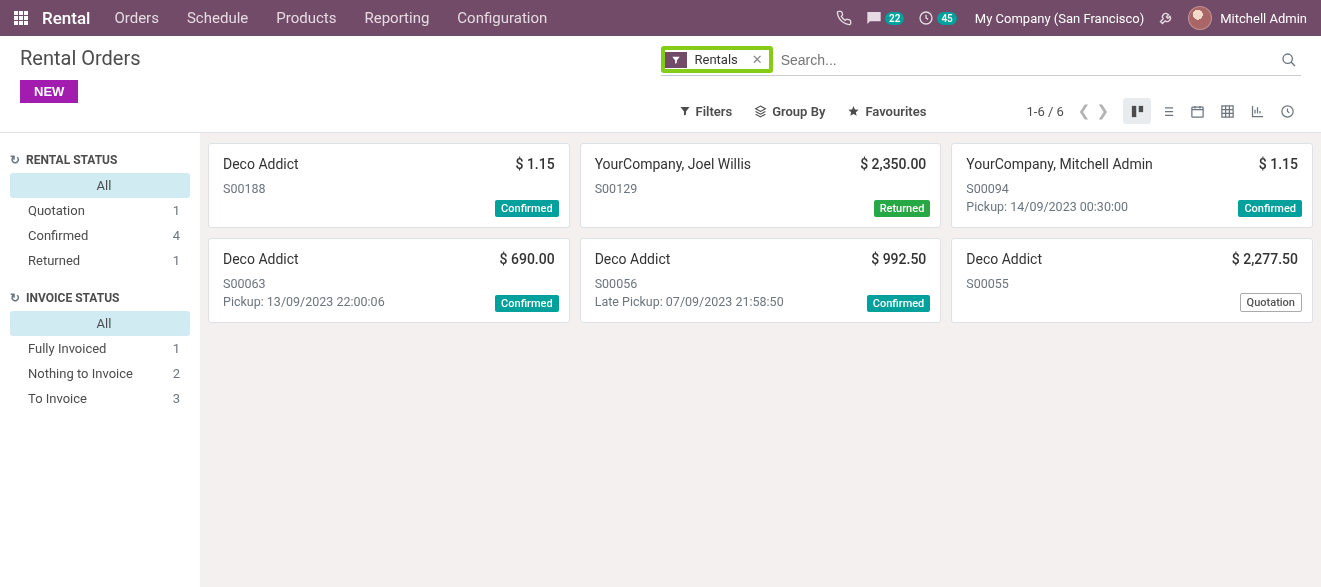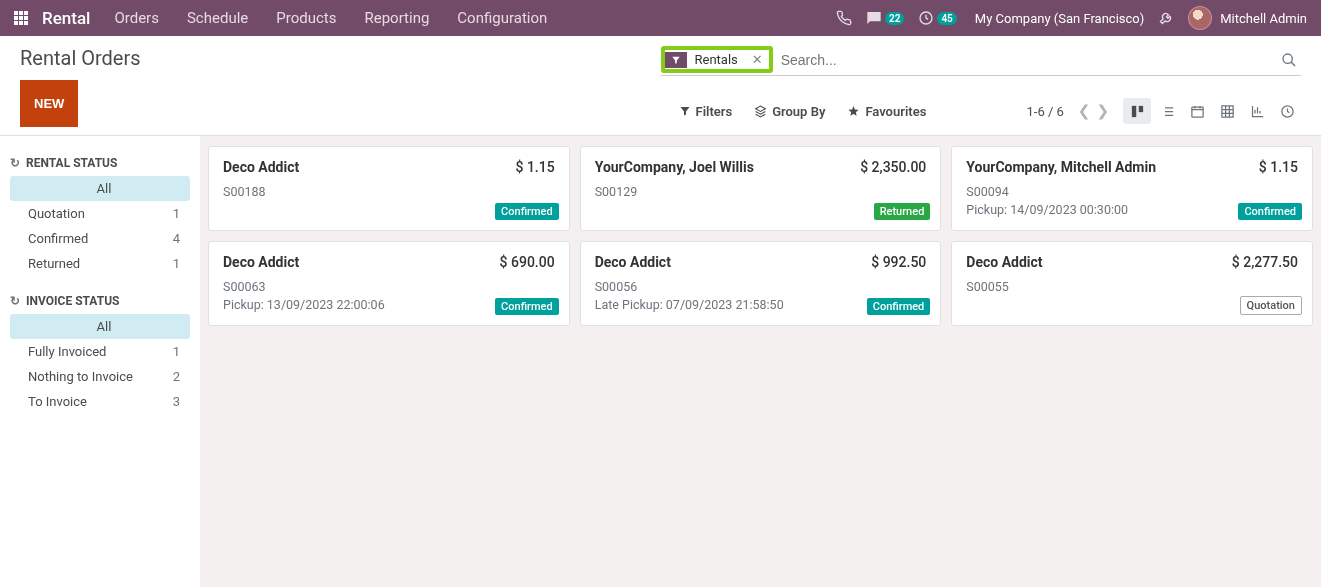--- a/index.html
+++ b/index.html
@@ -16,21 +16,21 @@
 .badge-sm { background:#00a09d; color:#fff; font-size:10px; padding:1px 4px; border-radius:8px; margin-left:3px; font-weight:600; }
 .company-name { margin-left:18px; font-size:13px; }
 .avatar { width:24px; height:24px; border-radius:50%; background:#c89; margin-left:14px; border:1px solid rgba(255,255,255,0.3); background-image: radial-gradient(circle at 40% 35%, #f3d9c8 25%, transparent 26%), linear-gradient(#a66, #a66); }
 .user-name { margin-left:8px; font-size:13px; }
 
 
 .control-panel { display:flex; padding: 10px 20px 8px 20px; border-bottom:1px solid #dee2e6; }
 .cp-left { flex:0 0 50%; }
 .cp-right { flex:0 0 50%; }
 .breadcrumb { font-size: 20px; color:#4c4c4c; margin-bottom: 10px; }
-.btn-new { background:#c2410c; color:#fff; border:none; padding:16px 14px; font-size:13px; font-weight:600; cursor:pointer; border-radius: 0; }
+.btn-new { background:#a21caf; color:#fff; border:none; padding:4px 14px; font-size:13px; font-weight:600; cursor:pointer; border-radius: 0; }
 .search-row { display:flex; align-items:center; border-bottom:1px solid #ccc; padding-bottom:2px; }
 .facet { display:flex; align-items:center; border:4px solid #84cc16; border-radius:3px; overflow:hidden; margin-right:6px; background:#fff; }
 .facet-icon { background:#714b67; color:#fff; padding:3px 6px; display:flex; align-items:center; }
 .facet-label { padding:2px 8px; font-size:13px; }
 .facet-remove { padding:2px 6px; color:#888; cursor:pointer; }
 .search-input { flex:1; border:none; outline:none; font-size:14px; padding:4px 2px; }
 .search-icon { color:#6c757d; cursor:pointer; padding:0 4px; }
 .search-options { display:flex; align-items:center; margin-top:22px; justify-content:space-between; }
 .search-left { display:flex; gap:22px; margin-left: 18px; }
 .search-opt { display:flex; align-items:center; gap:5px; cursor:pointer; font-size:13px; font-weight:600; color:#4c4c4c; }
@@ -49,21 +49,21 @@
 .side-heading .ico { color:#6c757d; }
 .side-item { display:flex; justify-content:space-between; padding:5px 10px 5px 18px; cursor:pointer; font-size:13px; color:#4c4c4c; }
 .side-item.active { background:#d0ebf1; border-radius:3px;justify-content:center; }
 .side-count { color:#6c757d; }
 .side-section + .side-section { margin-top:18px; }
 
 .content { flex:1; background:#f4f0ef; padding:10px 8px; overflow-y:auto; }
 .cards { display:grid; grid-template-columns: repeat(3, 1fr); gap:10px; }
 .card { background:#fff; border:1px solid #dee2e6; border-radius:3px; padding:12px 14px; position:relative; min-height:78px; cursor:pointer; }
 .card-top { display:flex; justify-content:space-between; align-items:flex-start; }
-.card-title { font-weight:700; font-size:14px; color:#333; }
+.card-title { font-weight:400; font-size:14px; color:#333; }
 .card-price { font-size:14px; color:#333; font-weight:500; }
 .card-body { margin-top:8px; color:#6c757d; font-size:12.5px; line-height:1.4; }
 .card-badge { position:absolute; right:10px; bottom:10px; font-size:11px; padding:2px 6px; border-radius:2px; font-weight:500; }
 .badge-confirmed { background:#00a09d; color:#fff; }
 .badge-returned { background:#28a745; color:#fff; }
 .badge-quotation { background:#fff; border:1px solid #aaa; color:#555; }
 
 svg { display:block; }
 </style>
 </head>

